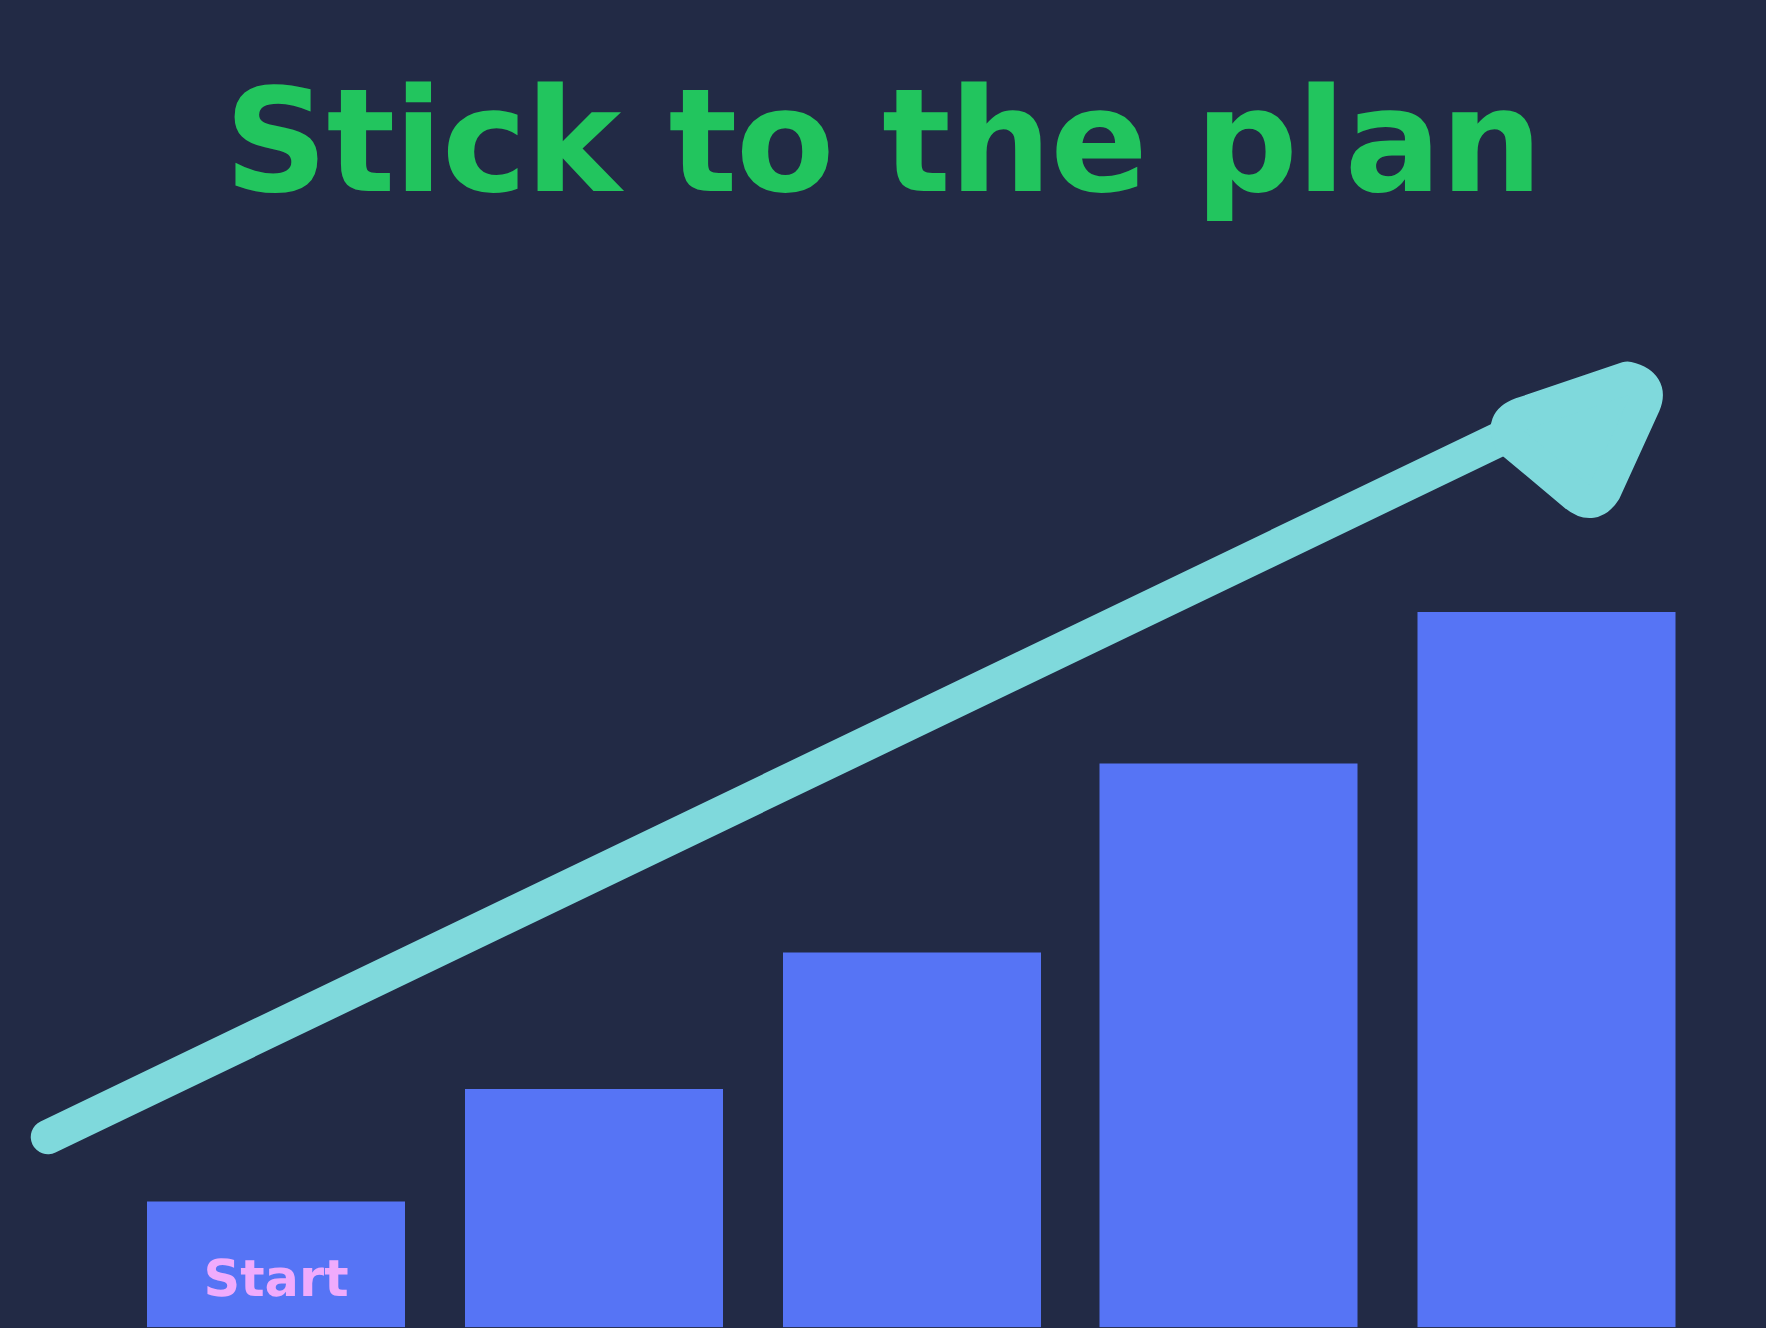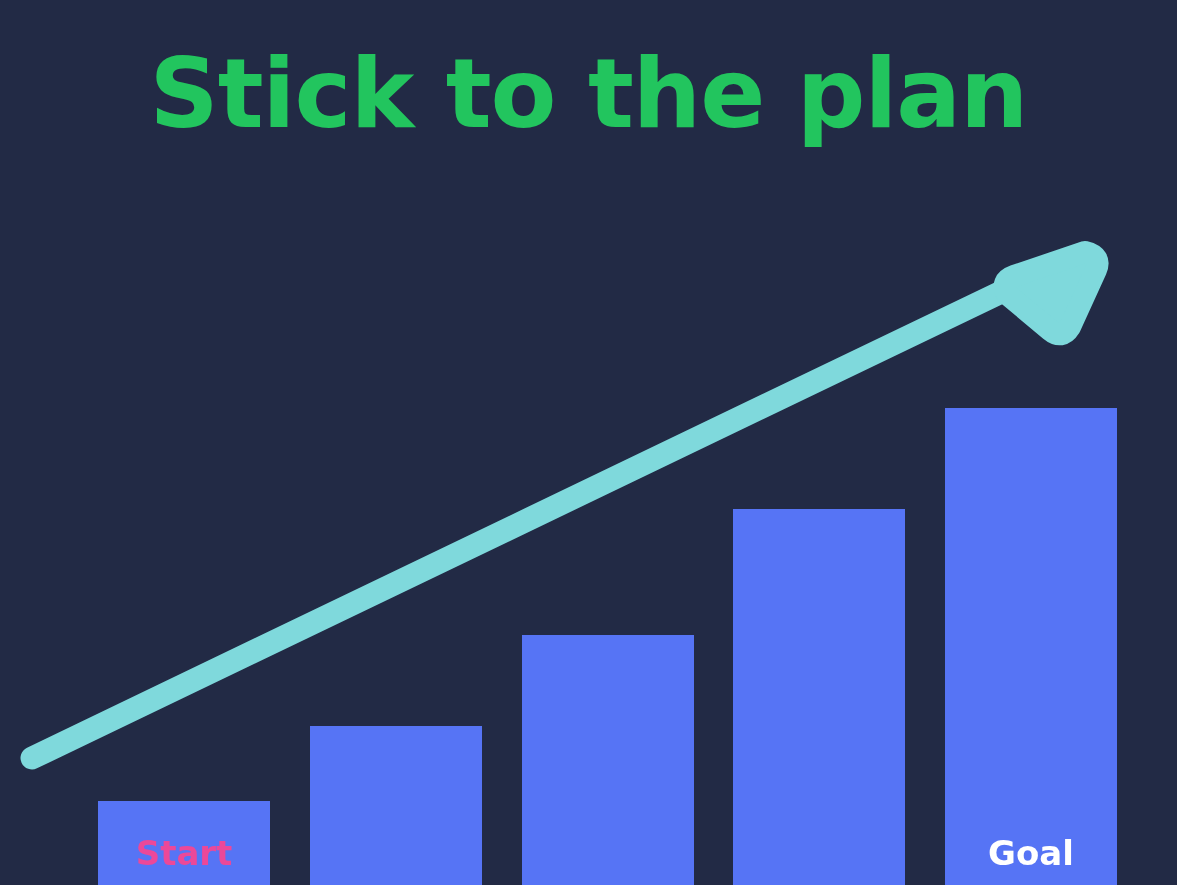--- a/index.html
+++ b/index.html
@@ -58,21 +58,20 @@
 <div id="canvas" style="background: rgb(34, 42, 69);">
 
   <div id="title" style="color: #22c55e;">Stick to the plan</div>
 
   <div class="bar" style="left: 98px; top: 801px; width: 172px; height: 84px; background: rgb(86, 116, 245);"></div>
   <div class="bar" style="left: 310px; top: 726px; width: 172px; height: 159px; background: rgb(86, 116, 245);"></div>
   <div class="bar" style="left: 522px; top: 635px; width: 172px; height: 250px; background: rgb(86, 116, 245);"></div>
   <div class="bar" style="left: 733px; top: 509px; width: 172px; height: 376px; background: rgb(86, 116, 245);"></div>
   <div class="bar" style="left: 945px; top: 408px; width: 172px; height: 477px; background: rgb(86, 116, 245);"></div>
 
-  <div class="bar-label" style="left: 98px; top: 836px; width: 172px; color: #ec4899;">Start</div>
-  <div class="bar-label" style="left: 945px; top: 836px; width: 172px; color: rgb(255, 255, 255);">Goal</div>
+  <div class="bar-label" style="left: 98px; top: 836px; width: 172px; color: #f0abfc;">Start</div>
 
   <svg id="arrow-layer" viewBox="0 0 1177 885">
     <line x1="32" y1="758" x2="1020" y2="283" stroke="#7fd9dc" stroke-width="23" stroke-linecap="round"></line>
     <path d="M 1085 252 L 1014 276 Q 1000 281 1007 294 L 1050 330 Q 1062 340 1070 327 L 1096 270 Q 1102 256 1085 252 Z" fill="#7fd9dc" stroke="#7fd9dc" stroke-width="22" stroke-linejoin="round"></path>
   </svg>
 
 </div>
 
 </body></html>

